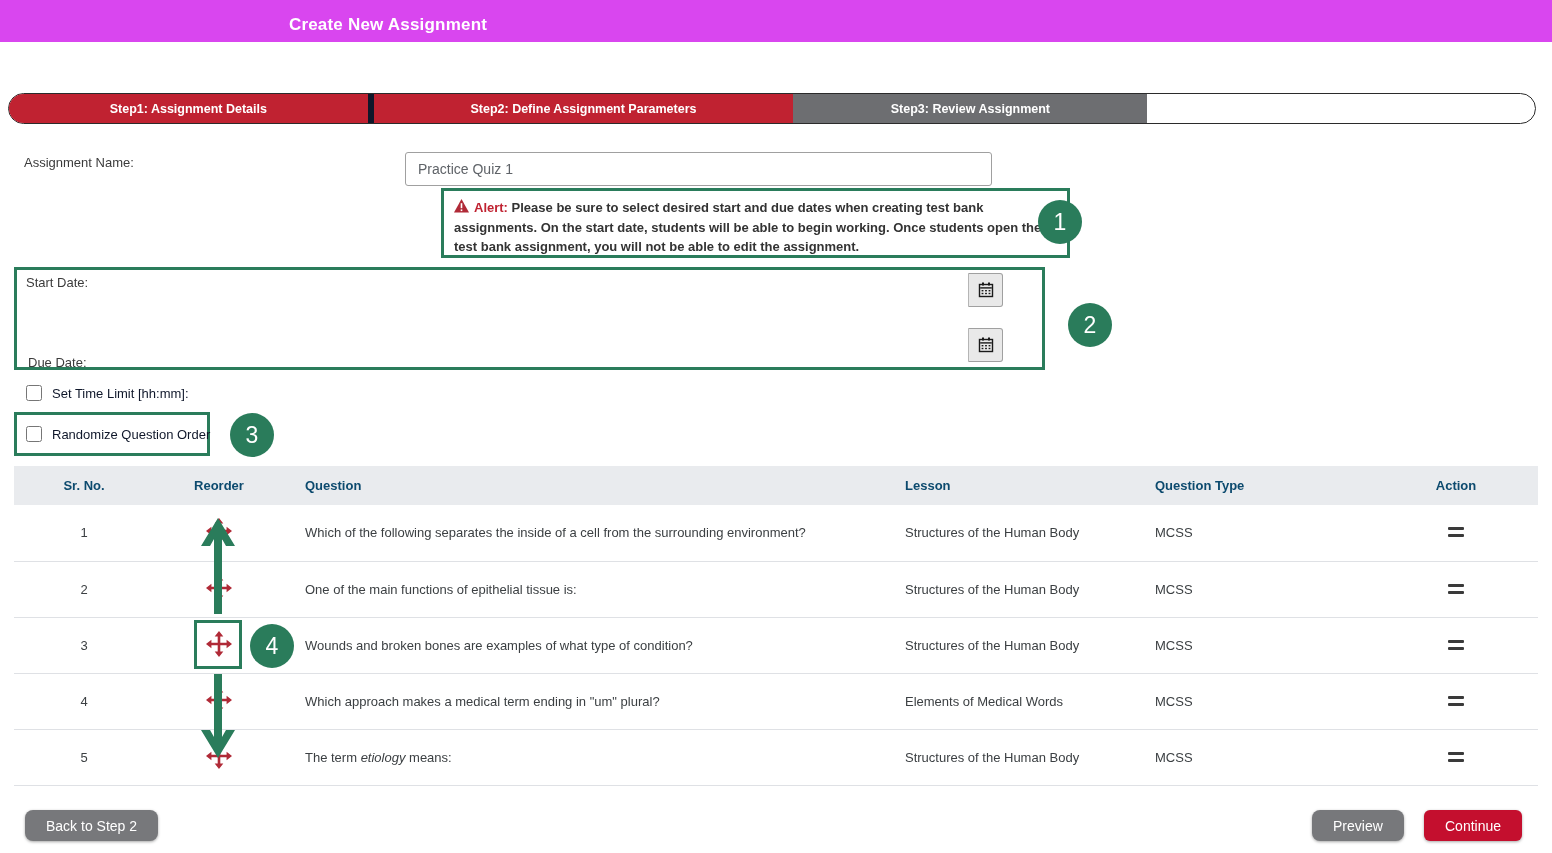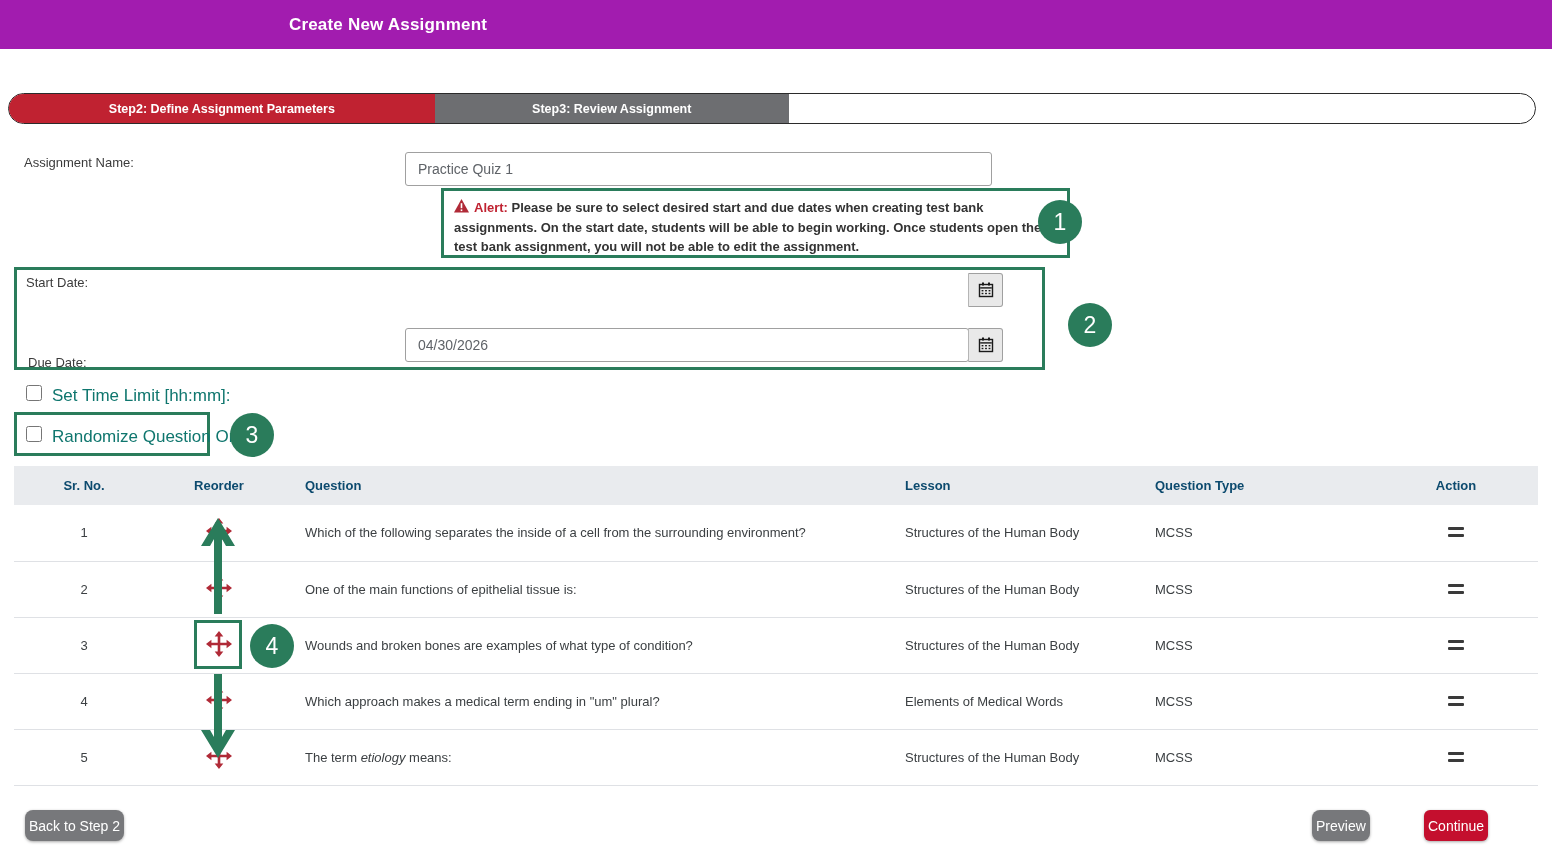--- a/index.html
+++ b/index.html
@@ -1,21 +1,21 @@
 <!DOCTYPE html>
 <html><head>
 <meta charset="utf-8">
 <style>
   * { margin:0; padding:0; box-sizing:border-box; }
   html,body { background:#fff; }
   body { font-family:"Liberation Sans","DejaVu Sans",sans-serif; color:#3c4043; }
   #app { position:relative; width:1552px; height:853px; background:#fff; overflow:hidden; }
 
   
-  .topbar { position:absolute; left:0; top:0; width:1552px; height:49px; background:#a21caf; }
+  .topbar { position:absolute; left:0; top:0; width:1552px; height:42px; background:#d946ef; }
   .topbar .title { position:absolute; left:0; top:0; width:776px; height:49px;
     display:flex; align-items:center; justify-content:center;
     color:#fff; font-size:17px; font-weight:bold; letter-spacing:.2px; }
 
   
   .stepper { position:absolute; left:8px; top:93px; width:1528px; height:31px;
     display:flex; border:1px solid #2b2b2b; border-radius:17px; overflow:hidden; background:#fff; }
   .step { display:flex; align-items:center; justify-content:center; font-size:12.5px; height:100%; }
   .step.red { background:#c02231; color:#fff; font-weight:bold; }
   .step.red + .step.red { border-left:6px solid #0f172a; }
@@ -33,21 +33,21 @@
   .alertbox { position:absolute; left:393px; top:188px; width:629px; height:70px;
     border:3px solid #2a7c5b; background:#fff; padding:7px 10px 0 10px;
     font-size:13px; font-weight:bold; color:#333; line-height:19px;margin-left:48px; }
   .alertbox .aprefix { color:#c02231; }
   .warn-ic { display:inline-block; vertical-align:-1px; margin-right:5px; }
 
   .datesbox { position:absolute; left:14px; top:267px; width:1031px; height:103px; border:3px solid #2a7c5b; }
   .randbox  { position:absolute; left:14px; top:412px; width:196px; height:44px; border:3px solid #2a7c5b; }
 
   .cbox { position:absolute; width:16px; height:16px; border:2px solid #6f6f6f; border-radius:3px; background:#fff; cursor:pointer; }
-  .cblabel { position:absolute; font-size:17px; color:#0f766e; }
+  .cblabel { position:absolute; font-size:13px; color:#0f172a; }
 
   
   .acircle { position:absolute; width:44px; height:44px; border-radius:50%; background:#2a7c5b;
     color:#fff; font-size:23px; display:flex; align-items:center; justify-content:center; z-index:30; }
   .iconframe { position:absolute; left:194px; top:620px; width:48px; height:49px; border:3px solid #2a7c5b; z-index:25; }
   .ann { position:absolute; z-index:20; }
 
   
   table.qtable { position:absolute; left:14px; top:466px; width:1524px; border-collapse:collapse; table-layout:fixed; }
   .qtable th { height:39px; background:#e9ebee; font-size:13px; font-weight:bold; color:#0c4a6e; }
@@ -56,35 +56,38 @@
   .col-le { width:250px; } .col-ty { width:240px; } .col-ac { width:164px; }
   .qtable th.l, .qtable td.l { text-align:left; padding-left:21px; }
   .qtable th.c, .qtable td.c { text-align:center; }
   .eqicon { display:inline-block; width:16px; cursor:pointer; }
   .eqicon .bar { height:3px; background:#3a3a3a; border-radius:1px; }
   .eqicon .bar + .bar { margin-top:4px; }
   .moveic { cursor:grab; display:inline-block; }
 
   
   .btn { position:absolute; height:31px; border:none; border-radius:8px; color:#fff;
-    font-family:inherit; font-size:14px; padding:0 4px; cursor:pointer; box-shadow:0 1px 3px rgba(0,0,0,.35);
+    font-family:inherit; font-size:14px; padding:0 21px; cursor:pointer; box-shadow:0 1px 3px rgba(0,0,0,.35);
     display:flex; align-items:center; justify-content:center; }
   .btn.gray { background:#77787b; }
   .btn.red  { background:#c40f2e; border-radius:6px; }
 </style>
 </head>
 <body>
 
 <div id="app">
 
   <div class="topbar">
     <div class="title">Create New Assignment</div>
   </div>
 
   <div class="stepper">
+    <div class="step red s1">
+        <span>Step1: Assignment Details</span>
+      </div>
     <div class="step red s2">
         <span>Step2: Define Assignment Parameters</span>
       </div>
     <div class="step gray s3">
         <span>Step3: Review Assignment</span>
       </div>
   </div>
 
   <div class="flabel" style="left:24px; top:155px;">Assignment Name:</div>
   <input class="tinput" style="left: 405px; top: 152px; width: 587px;" value="Practice Quiz 1">
@@ -113,21 +116,20 @@
           <rect x="3.6" y="8" width="1.8" height="1.4"></rect>
           <rect x="7.1" y="8" width="1.8" height="1.4"></rect>
           <rect x="10.6" y="8" width="1.8" height="1.4"></rect>
           <rect x="3.6" y="10.8" width="1.8" height="1.4"></rect>
           <rect x="7.1" y="10.8" width="1.8" height="1.4"></rect>
           <rect x="10.6" y="10.8" width="1.8" height="1.4"></rect>
         </g>
       </svg>
   </div>
   <div class="flabel" style="left:28px; top:330px;margin-top:25px;">Due Date:</div>
-  <input class="tinput" style="left: 405px; top: 328px; width: 564px;" value="04/30/2026">
   <div class="calbtn" style="left:968px; top:328px;">
     <svg width="16" height="16" viewBox="0 0 16 16">
         <rect x="4" y="0.5" width="2" height="3" fill="#1a1a1a"></rect>
         <rect x="10" y="0.5" width="2" height="3" fill="#1a1a1a"></rect>
         <rect x="1.5" y="2.5" width="13" height="12" fill="none" stroke="#1a1a1a" stroke-width="1.4"></rect>
         <rect x="2.2" y="5.2" width="11.6" height="1.4" fill="#1a1a1a"></rect>
         <g fill="#1a1a1a">
           <rect x="3.6" y="8" width="1.8" height="1.4"></rect>
           <rect x="7.1" y="8" width="1.8" height="1.4"></rect>
           <rect x="10.6" y="8" width="1.8" height="1.4"></rect>

